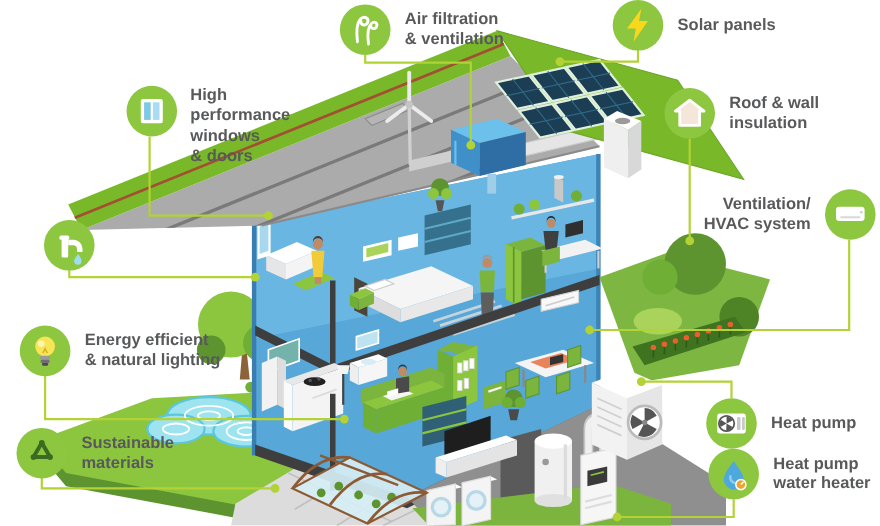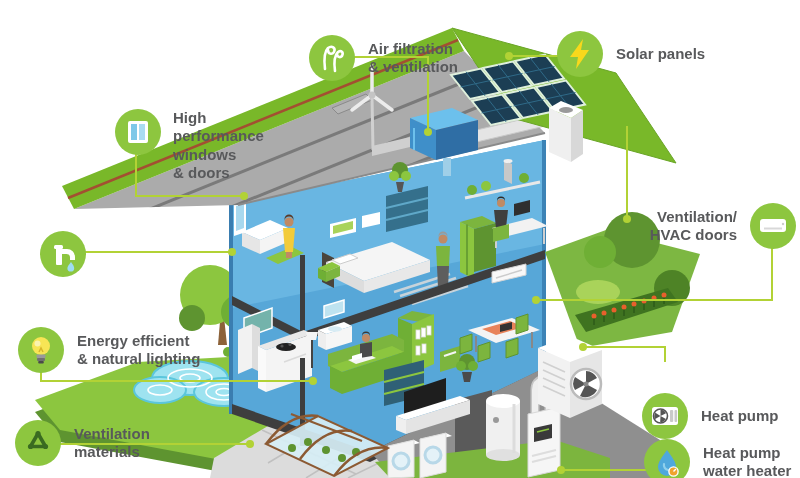--- a/index.html
+++ b/index.html
@@ -1,19 +1,19 @@
 <!DOCTYPE html>
 <html><head>
 <meta charset="utf-8">
 <style>
   html,body{margin:0;padding:0;background:#ffffff;}
   .stage{position:relative;width:800px;height:478px;background:#ffffff;overflow:hidden;
          font-family:"Liberation Sans",sans-serif;}
   .scene{position:absolute;left:0;top:0;width:800px;height:478px;}
-  .callout{position:absolute;display:flex;gap:13px;align-items:center;margin-top:31px;}
+  .callout{position:absolute;display:flex;gap:13px;align-items:center;}
   .callout.top-align{align-items:flex-start;gap:12px;}
   .ico{width:46px;height:46px;border-radius:50%;background:#8DC63F;flex:0 0 46px;
        display:flex;align-items:center;justify-content:center;}
   .ico svg{display:block;}
   .txt{font-weight:bold;font-size:15px;line-height:1.22;color:#58595B;white-space:pre-line;}
   .callout.rtl{flex-direction:row;justify-content:flex-end;}
   .callout.rtl .txt{text-align:right;}
 </style>
 </head>
 <body>
@@ -479,37 +479,46 @@
       <rect x="-7" y="-8" width="6" height="16" fill="#7EC8E8"></rect>
       <rect x="1" y="-8" width="6" height="16" fill="#A9DCF2"></rect>
         </svg>
   </span>
   <span class="txt">High
 performance
 windows
 &amp; doors</span>
 </div>
 
+<div class="callout" style="left:604px;top:80px;">
+  <span class="ico">
+    <svg width="46" height="46" viewBox="-23 -23 46 46">
+      <polygon points="0,-12 13,-2 9,-2 9,11 -9,11 -9,-2 -13,-2" fill="#F4E6D8" stroke="#fff" stroke-width="2.6" stroke-linejoin="round"></polygon>
+        </svg>
+  </span>
+  <span class="txt">Roof &amp; wall
+insulation</span>
+</div>
 
 <div class="callout" style="left:40px;top:200px;">
   <span class="ico">
     <svg width="46" height="46" viewBox="-23 -23 46 46">
           <g fill="#fff">
       <rect x="-9" y="-9" width="9" height="4" rx="1.5"></rect>
       <rect x="-7" y="-6" width="6" height="17" rx="1"></rect>
       <path d="M-1,-5 h5 a8,8 0 0 1 8,8 v3 h-5 v-2.5 a3.5,3.5 0 0 0 -3.5,-3.5 h-4.5 z"></path>
           </g>
       <path d="M8,8 c2.2,3 3.2,4.6 3.2,6.2 a3.4,3.4 0 1 1 -6.8,0 c0,-1.6 1.4,-3.2 3.6,-6.2" fill="#9EDCF0"></path>
         </svg>
   </span>
 </div>
 
 <div class="callout rtl" style="left:630px;top:172px;width:166px;">
   <span class="txt">Ventilation/
-HVAC doors</span>
+HVAC system</span>
   <span class="ico">
     <svg width="46" height="46" viewBox="-23 -23 46 46">
       <rect x="-13" y="-7" width="26" height="13" rx="3" fill="#fff"></rect>
       <line x1="-9" y1="2.5" x2="9" y2="2.5" stroke="#D8D8D8" stroke-width="2"></line>
       <circle cx="10" cy="-2" r="1.2" fill="#CCCCCC"></circle>
         </svg>
   </span>
 </div>
 
 <div class="callout" style="left:18px;top:296px;justify-content:flex-end;">
@@ -546,21 +555,21 @@
 
 <div class="callout" style="left:15px;top:389px;">
   <span class="ico">
     <svg width="46" height="46" viewBox="-23 -23 46 46">
       <path d="M0,-9.5 L7.5,3.5 L-7.5,3.5 Z" fill="none" stroke="#3A6B21" stroke-width="3.6" stroke-linejoin="round"></path>
       <circle cx="0" cy="-9.5" r="2.6" fill="#3A6B21"></circle>
       <circle cx="7.5" cy="3.5" r="2.6" fill="#3A6B21"></circle>
       <circle cx="-7.5" cy="3.5" r="2.6" fill="#3A6B21"></circle>
         </svg>
   </span>
-  <span class="txt">Ventilation
+  <span class="txt">Sustainable
 materials</span>
 </div>
 
 <div class="callout" style="left:644px;top:408px;">
   <span class="ico">
     <svg width="46" height="46" viewBox="-23 -23 46 46">
       <path d="M0,-12 C5.5,-4.5 9,0.5 9,5 a9,9 0 1 1 -18,0 C-9,0.5 -5.5,-4.5 0,-12 Z" fill="#4FA8DC"></path>
       <path d="M-3,2 a5,5 0 0 0 4,6" stroke="#8FD0EC" stroke-width="2.2" fill="none" stroke-linecap="round"></path>
       <circle cx="6.5" cy="9.5" r="4.6" fill="#F0A32F" stroke="#fff" stroke-width="1.4"></circle>
       <path d="M6.5,9.5 l2.4,-2.4" stroke="#fff" stroke-width="1.4"></path>

